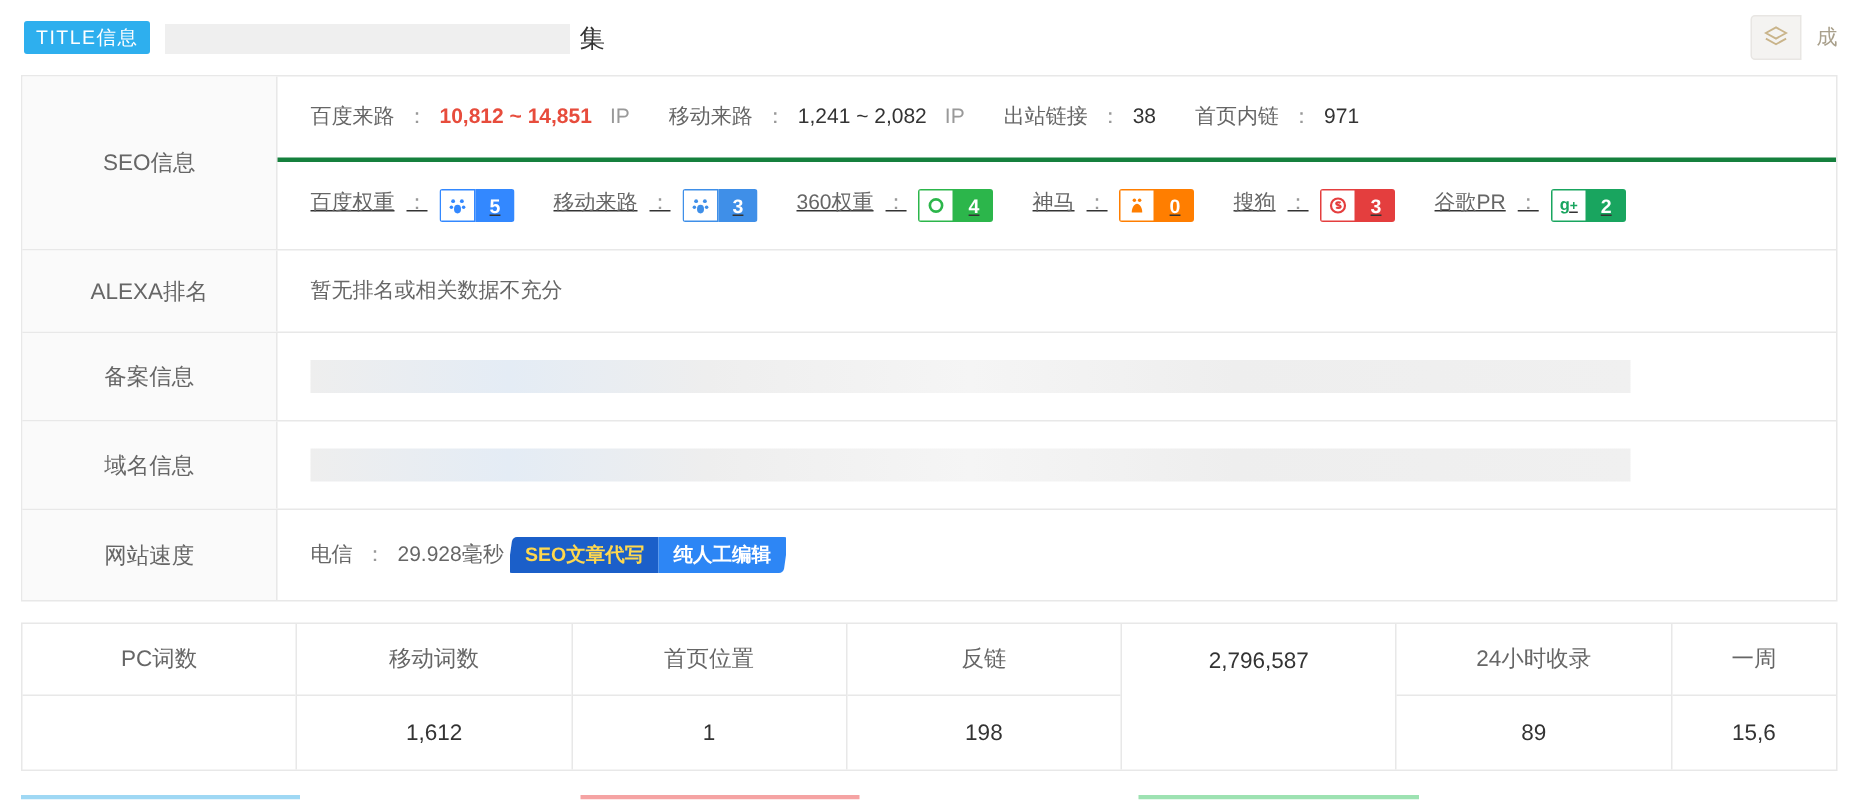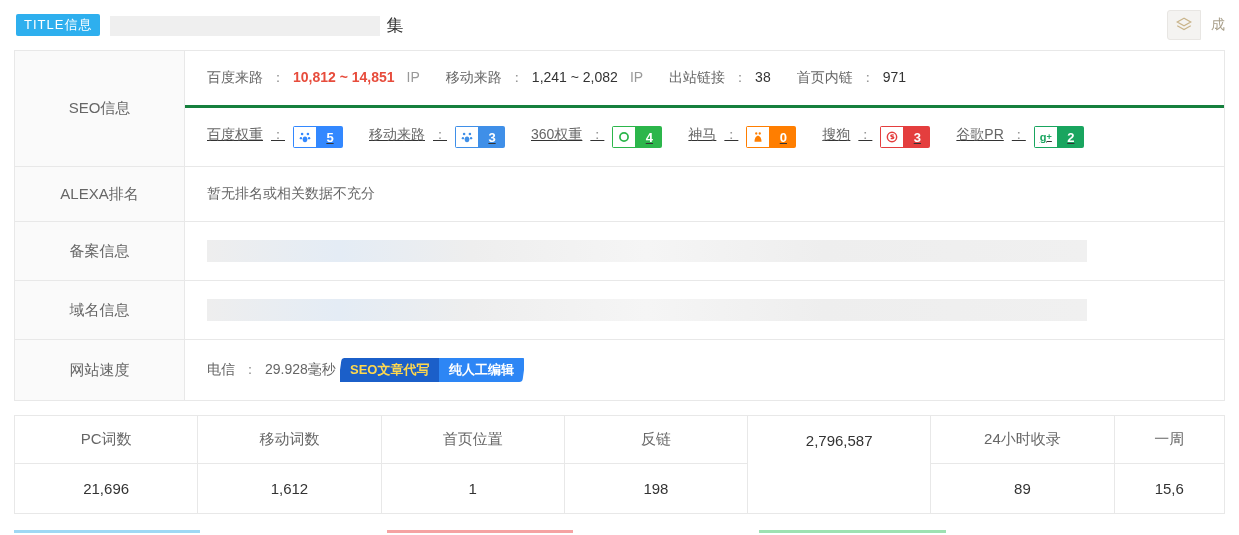--- a/index.html
+++ b/index.html
@@ -348,21 +348,20 @@
         </span>
       </div>
     </div>
   </div>
 
 </div>
 
 <div class="stats-table">
   <div class="stats-col">
     <div class="stats-head">PC词数</div>
-    <div class="stats-val">21,696</div>
   </div>
   <div class="stats-col">
     <div class="stats-head">移动词数</div>
     <div class="stats-val">1,612</div>
   </div>
   <div class="stats-col">
     <div class="stats-head">首页位置</div>
     <div class="stats-val">1</div>
   </div>
   <div class="stats-col">

